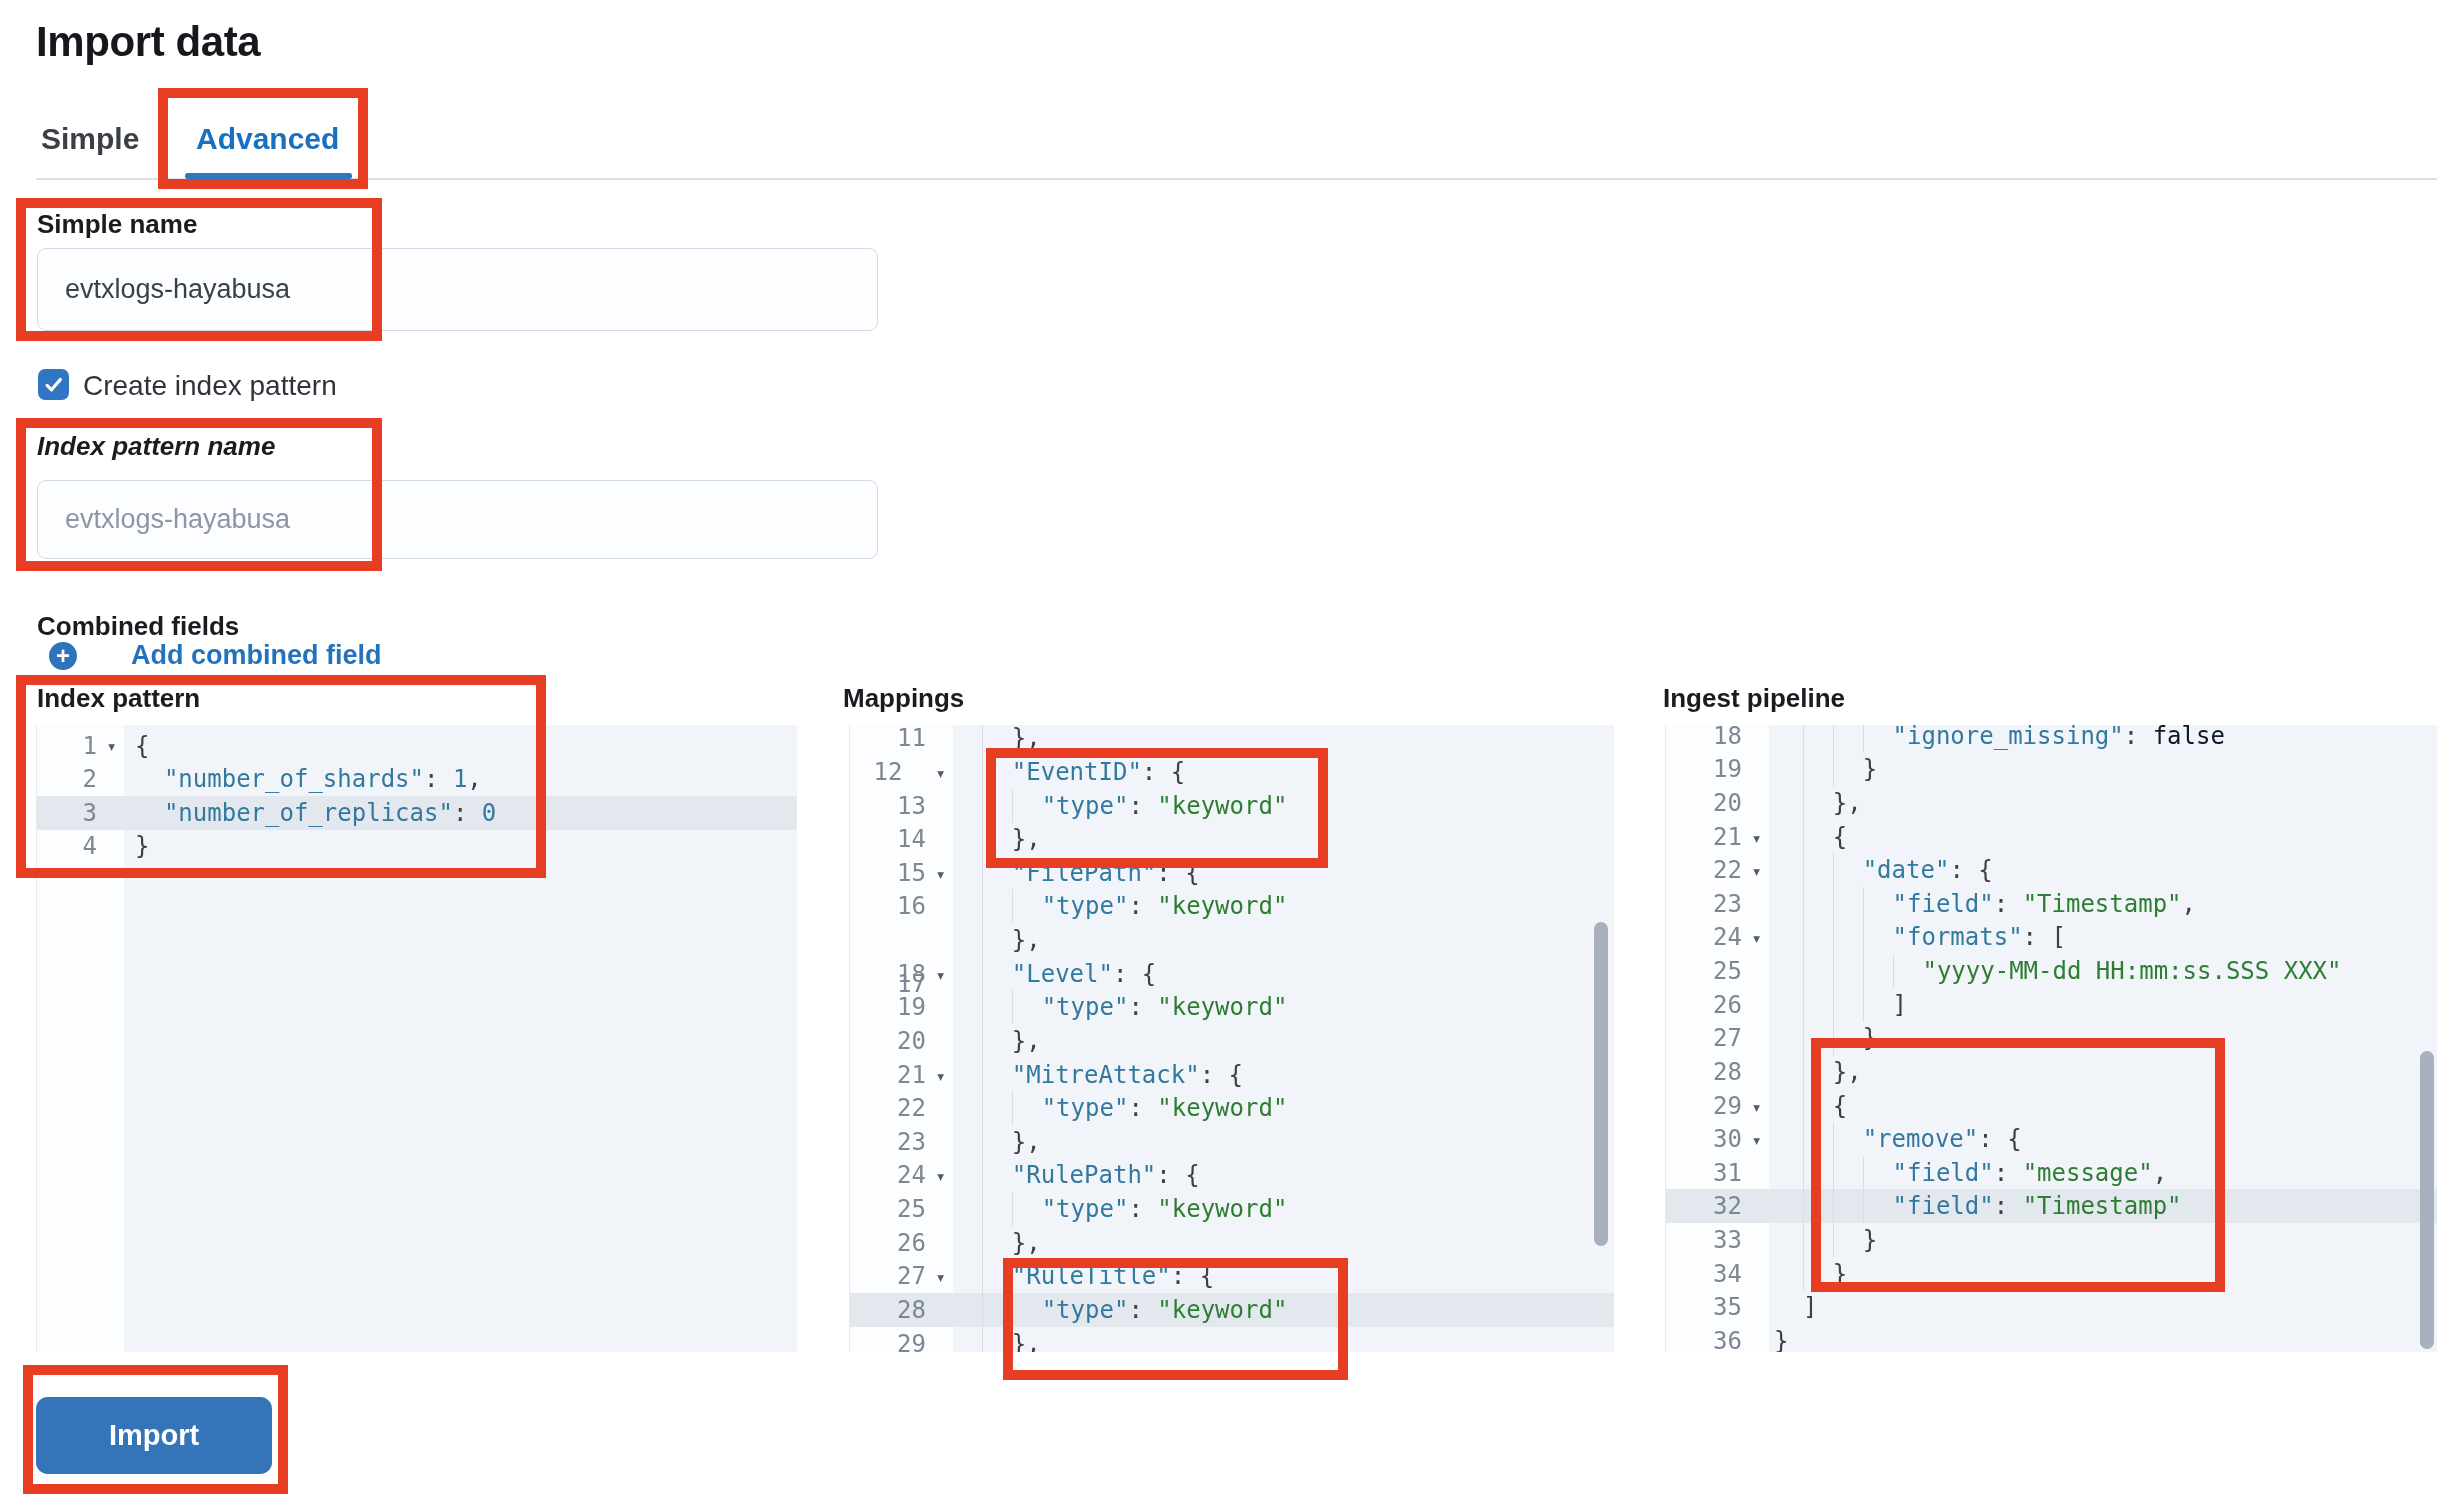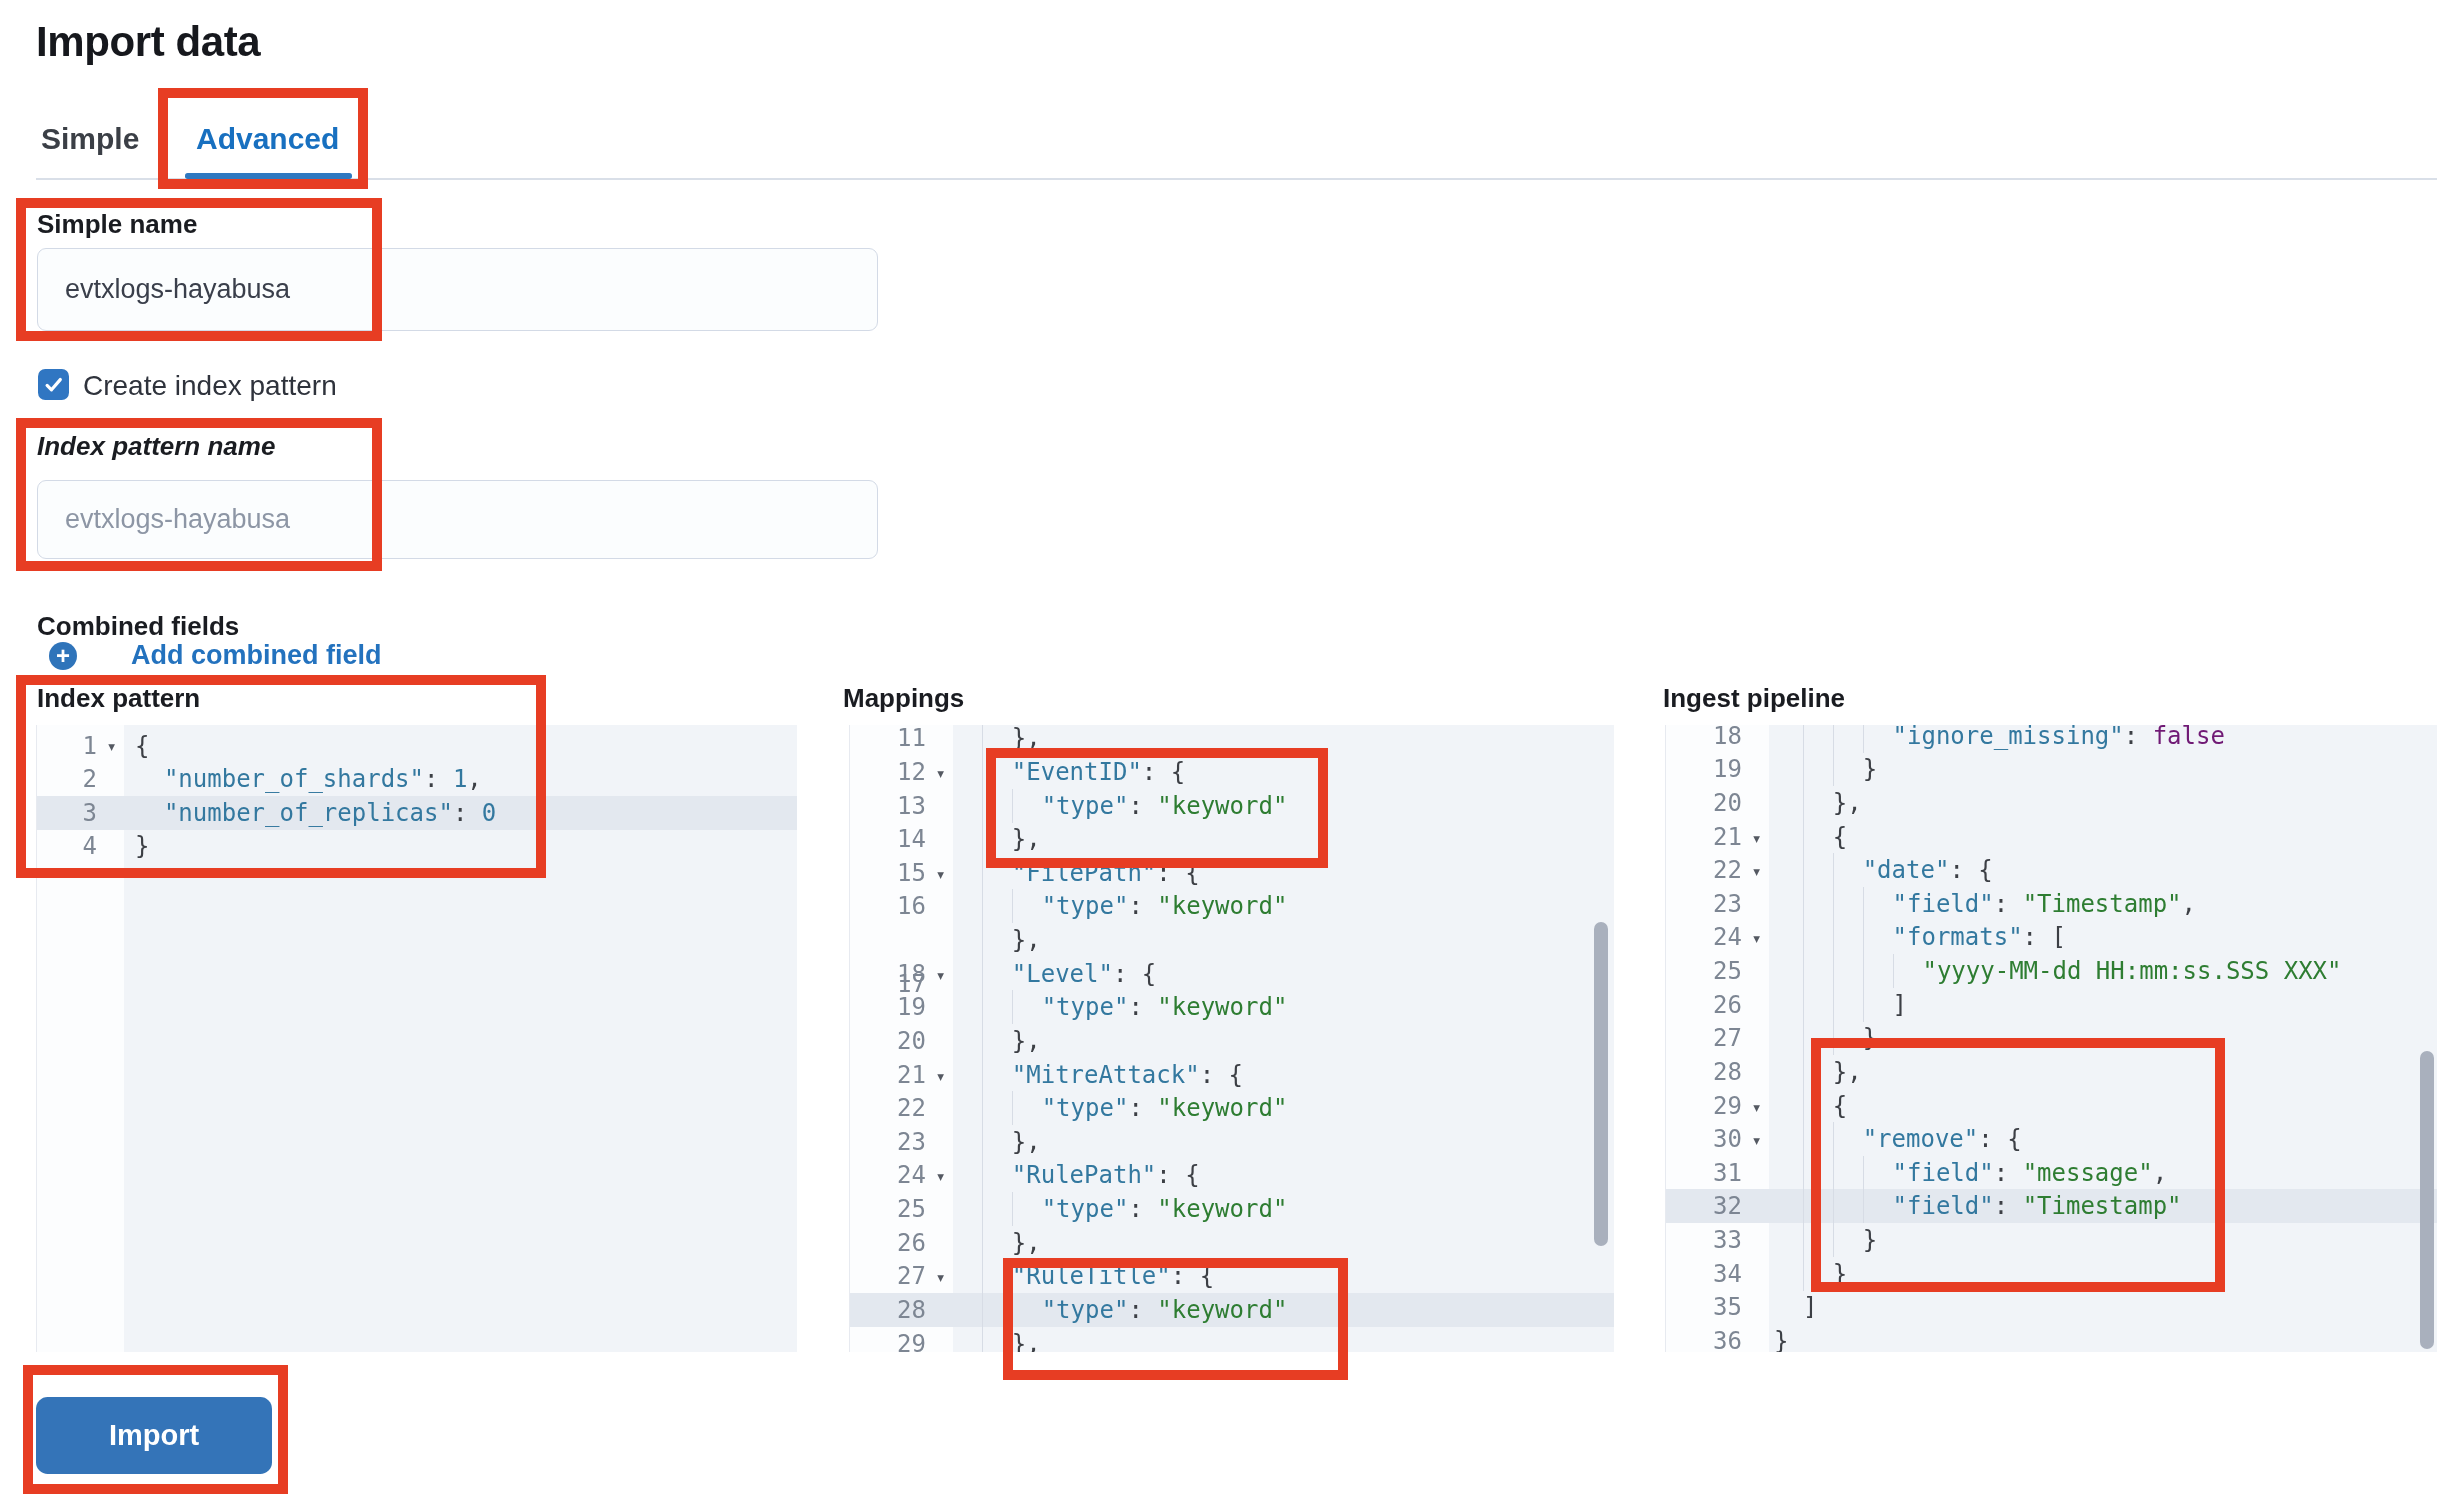--- a/index.html
+++ b/index.html
@@ -26,21 +26,21 @@
   .editor{position:absolute;overflow:hidden;background:#fcfdfe;border-left:1.8px solid #e7eaf0;
           font-family:"DejaVu Sans Mono","Liberation Mono",monospace;font-size:24px;}
   .code-bg{position:absolute;top:0;bottom:0;right:0;background:#f1f4f8;}
   .code-row{position:absolute;left:0;right:0;height:34px;line-height:34px;white-space:pre;}
   .code-row.active{background:#e3e8ef;}
   .gut{position:absolute;left:0;top:0;bottom:0;text-align:right;padding-right:27px;box-sizing:border-box;color:#7d8693;}
   .fold{position:absolute;right:7.2px;top:0.9px;font-size:17px;color:#545962;cursor:pointer;}
   .cd{position:absolute;top:0;}
   .ind,.guide{display:inline-block;height:34px;vertical-align:top;}
   .guide{border-left:1.8px solid #d7dce5;}
-  .tk-k{color:#33789f}.tk-n{color:#33789f}.tk-s{color:#2e7d32}.tk-c{color:#701a75}.tk-p{color:#3c3f45}
+  .tk-k{color:#33789f}.tk-n{color:#33789f}.tk-s{color:#2e7d32}.tk-c{color:#0f172a}.tk-p{color:#3c3f45}
   .thumb{position:absolute;width:13.5px;border-radius:7.2px;background:#a9b0bd;}
   
   .import-btn{border:none;background:#3474b8;color:#fff;border-radius:11.7px;font-family:"Liberation Sans",sans-serif;
               font-size:29px;font-weight:600;cursor:pointer;}
   
   .redbox{position:absolute;box-sizing:border-box;border:10px solid #e73d23;z-index:50;pointer-events:none;}
 </style>
 </head>
 <body>
 
@@ -79,21 +79,21 @@
   <div class="editor" style="left: 36px; top: 725px; width: 760px; height: 627px;">
       <div class="code-bg" style="left: 87px;"></div>
       <div class="code-row" style="top: 3.6px;"><span class="gut" style="width: 87px;"><span>1</span><span class="fold">▾</span></span><span class="cd" style="left: 98px;"><span class="tk-p">{</span></span></div>
       <div class="code-row" style="top: 37px;"><span class="gut" style="width: 87px;"><span>2</span></span><span class="cd" style="left: 98px;"><span class="ind" style="width: 2ch;"></span><span class="tk-k">"number_of_shards"</span><span class="tk-p">: </span><span class="tk-n">1</span><span class="tk-p">,</span></span></div>
       <div class="code-row active" style="top: 71px;"><span class="gut" style="width: 87px;"><span>3</span></span><span class="cd" style="left: 98px;"><span class="ind" style="width: 2ch;"></span><span class="tk-k">"number_of_replicas"</span><span class="tk-p">: </span><span class="tk-n">0</span></span></div>
       <div class="code-row" style="top: 104px;"><span class="gut" style="width: 87px;"><span>4</span></span><span class="cd" style="left: 98px;"><span class="tk-p">}</span></span></div>
     </div>
   <div class="editor" style="left: 849px; top: 725px; width: 764px; height: 627px;">
       <div class="code-bg" style="left: 103px;"></div>
       <div class="code-row" style="top: -3.6px;"><span class="gut" style="width: 103px;"><span>11</span></span><span class="cd" style="left: 103px;"><span class="ind" style="width: 2ch;"></span><span class="guide" style="width: 2ch;"></span><span class="tk-p">},</span></span></div>
-      <div class="code-row" style="top: 30px;"><span class="gut" style="width: 103px;"><span>12</span><span class="fold">▾</span></span><span class="cd" style="left: 103px;"><span class="ind" style="width: 2ch;"></span><span class="guide" style="width: 2ch;"></span><span class="tk-k">"EventID"</span><span class="tk-p">: {</span></span></div>
+      <div class="code-row" style="top: 30px;"><span class="gut" style="width: 103px; text-align: center;"><span>12</span><span class="fold">▾</span></span><span class="cd" style="left: 103px;"><span class="ind" style="width: 2ch;"></span><span class="guide" style="width: 2ch;"></span><span class="tk-k">"EventID"</span><span class="tk-p">: {</span></span></div>
       <div class="code-row" style="top: 64px;"><span class="gut" style="width: 103px;"><span>13</span></span><span class="cd" style="left: 103px;"><span class="ind" style="width: 2ch;"></span><span class="guide" style="width: 2ch;"></span><span class="guide" style="width: 2ch;"></span><span class="tk-k">"type"</span><span class="tk-p">: </span><span class="tk-s">"keyword"</span></span></div>
       <div class="code-row" style="top: 97px;"><span class="gut" style="width: 103px;"><span>14</span></span><span class="cd" style="left: 103px;"><span class="ind" style="width: 2ch;"></span><span class="guide" style="width: 2ch;"></span><span class="tk-p">},</span></span></div>
       <div class="code-row" style="top: 131px;"><span class="gut" style="width: 103px;"><span>15</span><span class="fold">▾</span></span><span class="cd" style="left: 103px;"><span class="ind" style="width: 2ch;"></span><span class="guide" style="width: 2ch;"></span><span class="tk-k">"FilePath"</span><span class="tk-p">: {</span></span></div>
       <div class="code-row" style="top: 164px;"><span class="gut" style="width: 103px;"><span>16</span></span><span class="cd" style="left: 103px;"><span class="ind" style="width: 2ch;"></span><span class="guide" style="width: 2ch;"></span><span class="guide" style="width: 2ch;"></span><span class="tk-k">"type"</span><span class="tk-p">: </span><span class="tk-s">"keyword"</span></span></div>
       <div class="code-row" style="top: 198px;"><span class="gut" style="width: 103px; margin-top: 44px;"><span>17</span></span><span class="cd" style="left: 103px;"><span class="ind" style="width: 2ch;"></span><span class="guide" style="width: 2ch;"></span><span class="tk-p">},</span></span></div>
       <div class="code-row" style="top: 232px;"><span class="gut" style="width: 103px;"><span>18</span><span class="fold">▾</span></span><span class="cd" style="left: 103px;"><span class="ind" style="width: 2ch;"></span><span class="guide" style="width: 2ch;"></span><span class="tk-k">"Level"</span><span class="tk-p">: {</span></span></div>
       <div class="code-row" style="top: 265px;"><span class="gut" style="width: 103px;"><span>19</span></span><span class="cd" style="left: 103px;"><span class="ind" style="width: 2ch;"></span><span class="guide" style="width: 2ch;"></span><span class="guide" style="width: 2ch;"></span><span class="tk-k">"type"</span><span class="tk-p">: </span><span class="tk-s">"keyword"</span></span></div>
       <div class="code-row" style="top: 299px;"><span class="gut" style="width: 103px;"><span>20</span></span><span class="cd" style="left: 103px;"><span class="ind" style="width: 2ch;"></span><span class="guide" style="width: 2ch;"></span><span class="tk-p">},</span></span></div>
       <div class="code-row" style="top: 333px;"><span class="gut" style="width: 103px;"><span>21</span><span class="fold">▾</span></span><span class="cd" style="left: 103px;"><span class="ind" style="width: 2ch;"></span><span class="guide" style="width: 2ch;"></span><span class="tk-k">"MitreAttack"</span><span class="tk-p">: {</span></span></div>
       <div class="code-row" style="top: 366px;"><span class="gut" style="width: 103px;"><span>22</span></span><span class="cd" style="left: 103px;"><span class="ind" style="width: 2ch;"></span><span class="guide" style="width: 2ch;"></span><span class="guide" style="width: 2ch;"></span><span class="tk-k">"type"</span><span class="tk-p">: </span><span class="tk-s">"keyword"</span></span></div>

